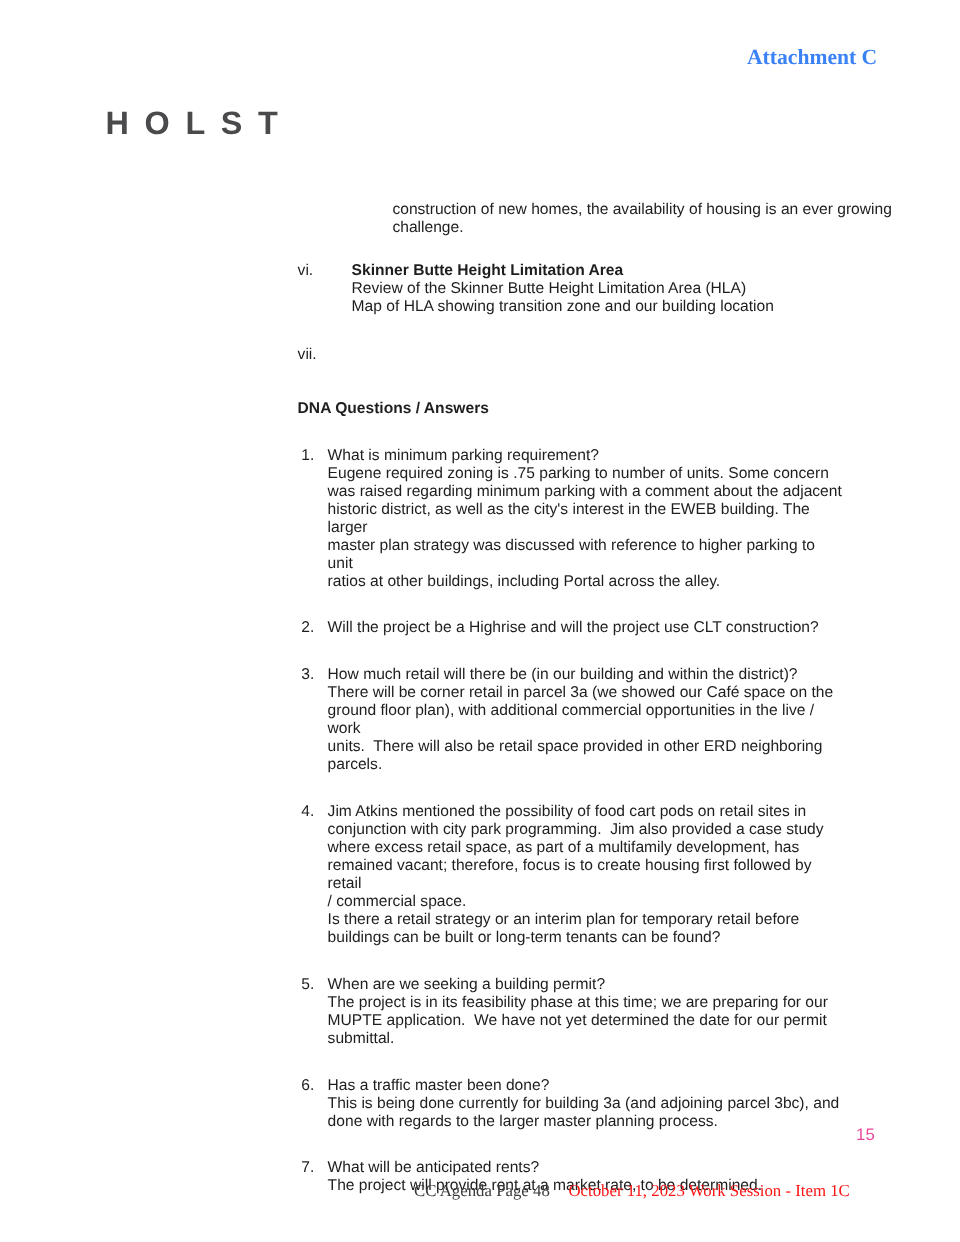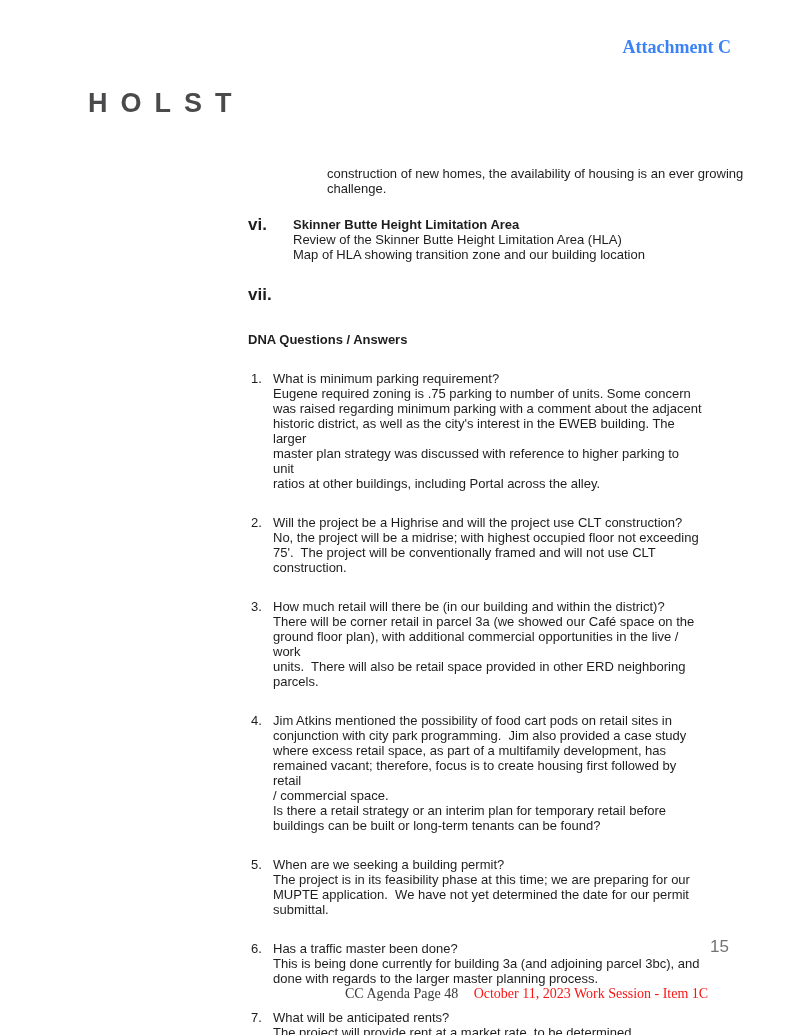--- a/index.html
+++ b/index.html
@@ -31,30 +31,30 @@
     font-size: 13px; line-height: 15px;
     white-space: pre-wrap;
   }
   .bold { font-weight: 700; }
 
   .continuation { left: 327px; top: 166px; width: 430px; }
 
   .section { display: flex; }
   .section-vi  { left: 248px; top: 217px; }
   .section-vii { left: 248px; top: 287px; flex-direction: column; }
-  .numeral { width: 45px; flex: 0 0 45px; font-weight: 700; font-size: 17px; line-height: 15px; }
+  .numeral { width: 45px; flex: 0 0 45px; font-weight: 400; font-size: 13px; line-height: 15px; }
   .section-content { width: 460px; }
 
   .qa-item { display: flex; margin-top: 24px; }
   .qa-num { width: 22px; flex: 0 0 22px; margin-left: 3px; font-size: 13px; line-height: 15px; }
   .qa-text { width: 430px; }
 
   .page-number {
     top: 937px; right: 71px;
-    font-size: 17px; color: #737373;
+    font-size: 14px; color: #ec4899;
   }
 
   .footer {
     top: 986px; left: 345px;
     font-family: "Liberation Serif", serif;
     font-size: 14px;
     white-space: nowrap;
   }
   .footer-left { color: #3a3a3a; }
   .footer-right { margin-left: 12px; }
@@ -92,23 +92,20 @@
 historic district, as well as the city's interest in the EWEB building. The larger
 master plan strategy was discussed with reference to higher parking to unit
 ratios at other buildings, including Portal across the alley.</div>
     </div>
   </div>
 
   <div class="qa-item">
     <div class="qa-num">2.</div>
     <div class="qa-text">
       <div class="bodytext">Will the project be a Highrise and will the project use CLT construction?</div>
-      <div class="bodytext">No, the project will be a midrise; with highest occupied floor not exceeding
-75'.  The project will be conventionally framed and will not use CLT
-construction.</div>
     </div>
   </div>
 
   <div class="qa-item">
     <div class="qa-num">3.</div>
     <div class="qa-text">
       <div class="bodytext">How much retail will there be (in our building and within the district)?</div>
       <div class="bodytext">There will be corner retail in parcel 3a (we showed our Café space on the
 ground floor plan), with additional commercial opportunities in the live / work
 units.  There will also be retail space provided in other ERD neighboring

